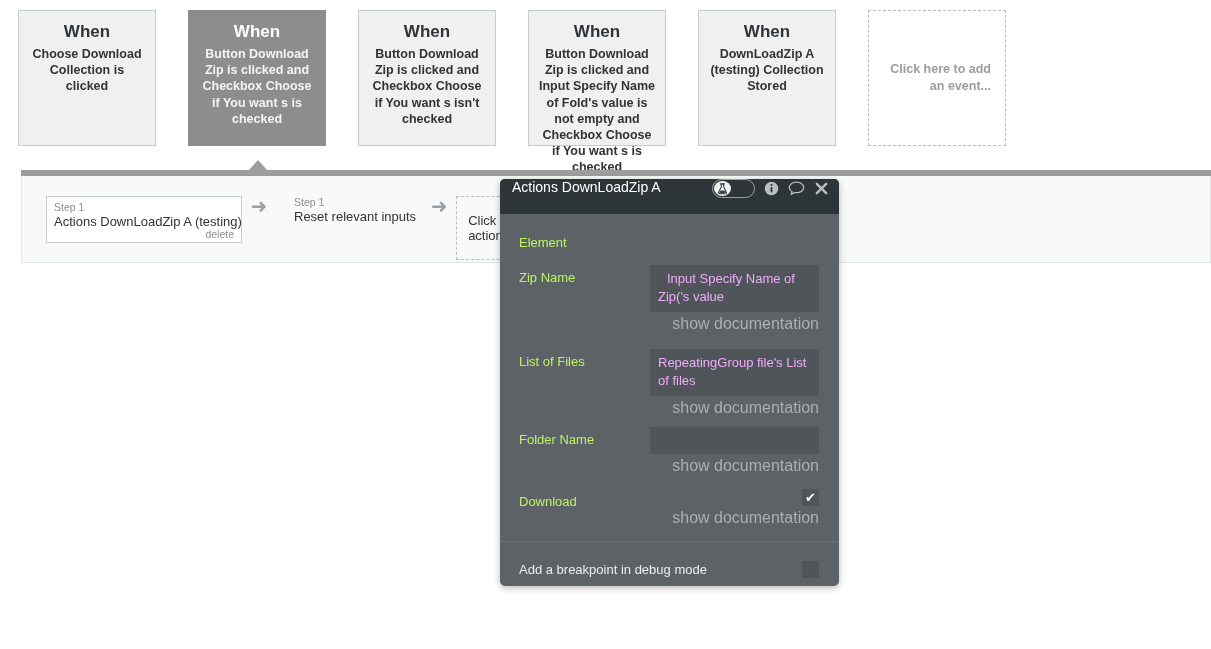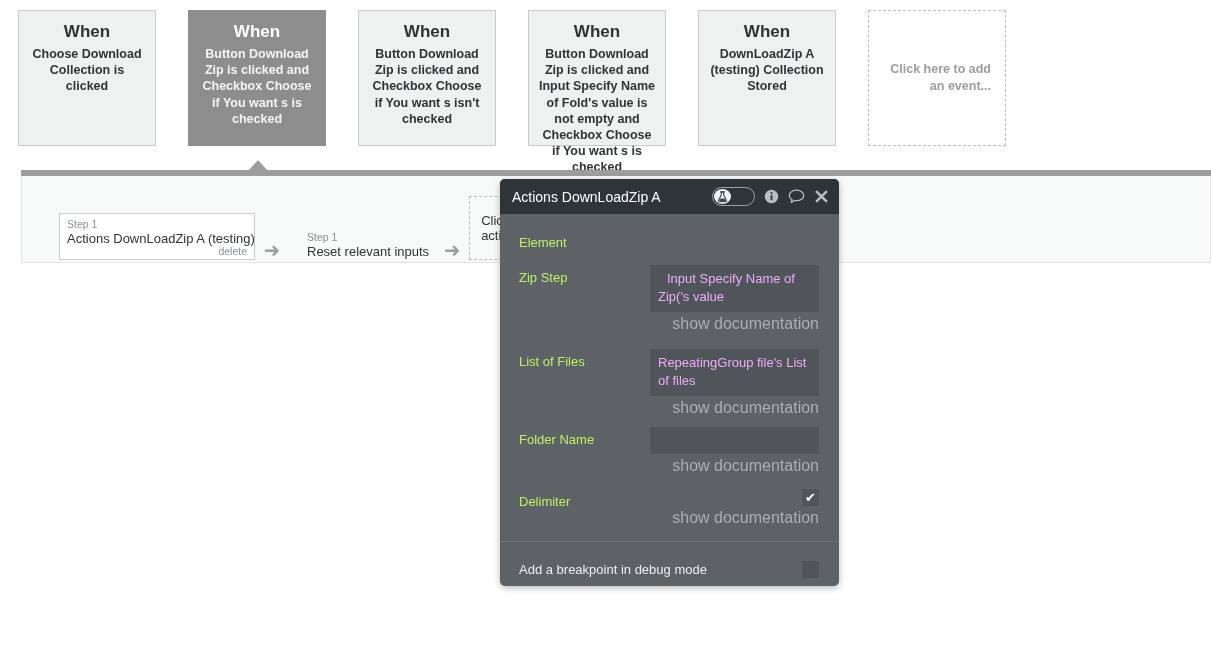--- a/index.html
+++ b/index.html
@@ -97,24 +97,24 @@
     left: 21px; top: 16px;
     width: 1190px;
     height: 87px;
     background: #f8f9f9;
     border: 1px solid #e2e4e5;
     border-top: none;
     box-sizing: border-box;
   }
   #steps-row {
     position: absolute;
-    left: 37px;
+    left: 24px;
     top: 20px;
     display: flex;
-    align-items: flex-end;
+    align-items: flex-start;
   }
   .step-box {
     width: 196px;
     height: 47px;
     background: #ffffff;
     border: 1px solid #c9cccd;
     box-sizing: border-box;
     padding: 4px 7px 3px 7px;
     position: relative;
   }
@@ -172,21 +172,21 @@
     background: #5c6266;
     border-radius: 5px;
     box-shadow: 0 2px 7px rgba(0,0,0,0.28);
     overflow: hidden;
     color: #eceeef;
   }
   #props-header {
     height: 35px;
     background: #2e3539;
     display: flex;
-    align-items: center;
+    align-items: flex-start;
     padding: 0 10px 0 12px;
     box-sizing: border-box;
   }
   #props-title {
     font-size: 14px;
     color: #ffffff;
     flex: 1;
     white-space: nowrap;
   }
   .header-icons {
@@ -427,21 +427,21 @@
       </div>
 
     </div>
   </div>
 
   <div class="field-row" style="margin-top:16px;">
     <div class="field-label">Element</div>
   </div>
 
   <div class="field-row" style="margin-top:14px;">
-    <div class="field-label">Zip Step</div>
+    <div class="field-label">Zip Name</div>
     <div class="field-control">
       <div class="field-box dynamic">Input Specify Name of Zip('s value</div>
       <div class="doc-link">show documentation</div>
     </div>
   </div>
 
   <div class="field-row" style="margin-top:16px;">
     <div class="field-label">List of Files</div>
     <div class="field-control">
       <div class="field-box dynamic noindent">RepeatingGroup file's List of files</div>
@@ -451,21 +451,21 @@
 
   <div class="field-row" style="margin-top:10px;">
     <div class="field-label">Folder Name</div>
     <div class="field-control">
       <div class="field-box empty"></div>
       <div class="doc-link">show documentation</div>
     </div>
   </div>
 
   <div class="field-row" style="margin-top:14px;">
-    <div class="field-label">Delimiter</div>
+    <div class="field-label">Download</div>
     <div class="field-control">
       <div class="checkbox">✔</div>
       <div style="clear:both;"></div>
       <div class="doc-link">show documentation</div>
     </div>
   </div>
 
   <div id="panel-divider"></div>
 
   <div id="breakpoint-row">

